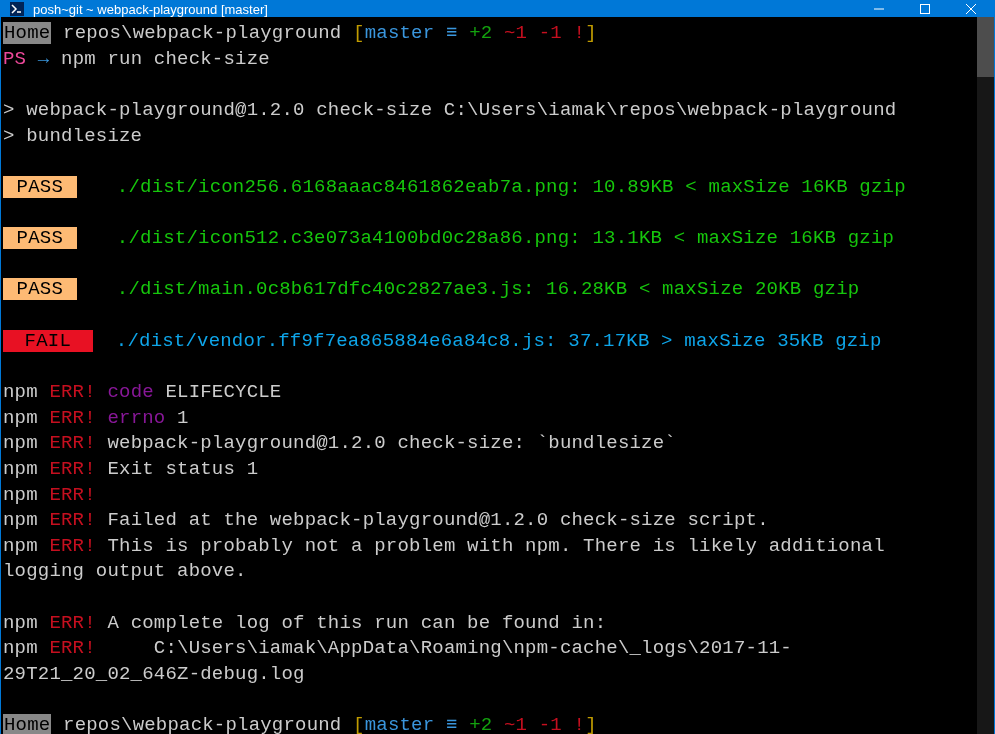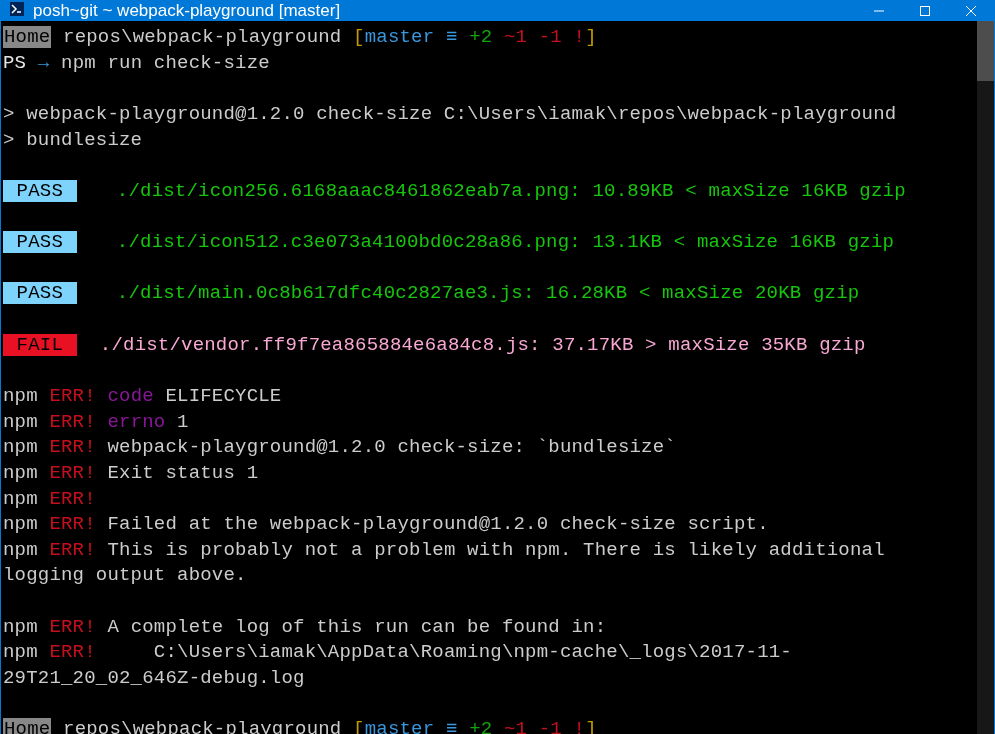--- a/index.html
+++ b/index.html
@@ -20,24 +20,24 @@
       height: 734px;
       display: flex;
       flex-direction: column;
       border: 1px solid #0078d7;
       background: #000;
     }
     .titlebar {
       background: #0078d7;
       height: 32px;
       display: flex;
-      align-items: flex-start;
+      align-items: center;
       color: #fff;
       font-family: 'Segoe UI', sans-serif;
-      font-size: 17px;
+      font-size: 13px;
     }
     .titlebar-icon {
       width: 16px;
       height: 16px;
       margin: 0 8px;
       display: flex;
       align-items: center;
       justify-content: center;
     }
     .titlebar-icon svg {
@@ -92,33 +92,33 @@
     .home-badge {
       background: #888;
       color: #000;
       padding: 0 1px;
     }
     .white { color: #ccc; }
     .cyan { color: #3a96dd; }
     .red { color: #c50f1f; }
     .green { color: #13a10e; }
     .yellow { color: #c19c00; }
-    .blue { color: #e5e5e5; }
+    .blue { color: #ec4899; }
     .magenta { color: #881798; font-family: Liberation Mono, monospace; }
     .bright-green { color: #16c60c; margin-left: 17px; }
-    .bright-red { color: #f9a8d4; }
+    .bright-red { color: #0ea5e9; }
     .pass-badge {
-      background: #7dd3fc;
+      background: #fdba74;
       color: #000;
       padding: 0 2px;
     }
     .fail-badge {
       background: #e81123;
       color: #000;
-      padding: 0 2px;
+      padding: 0 10px;
       text-align: center;
     }
     .cursor {
       display: inline-block;
       width: 9px;
       height: 3px;
       background: #ccc;
       vertical-align: bottom;
       margin-bottom: 2px;
     }

